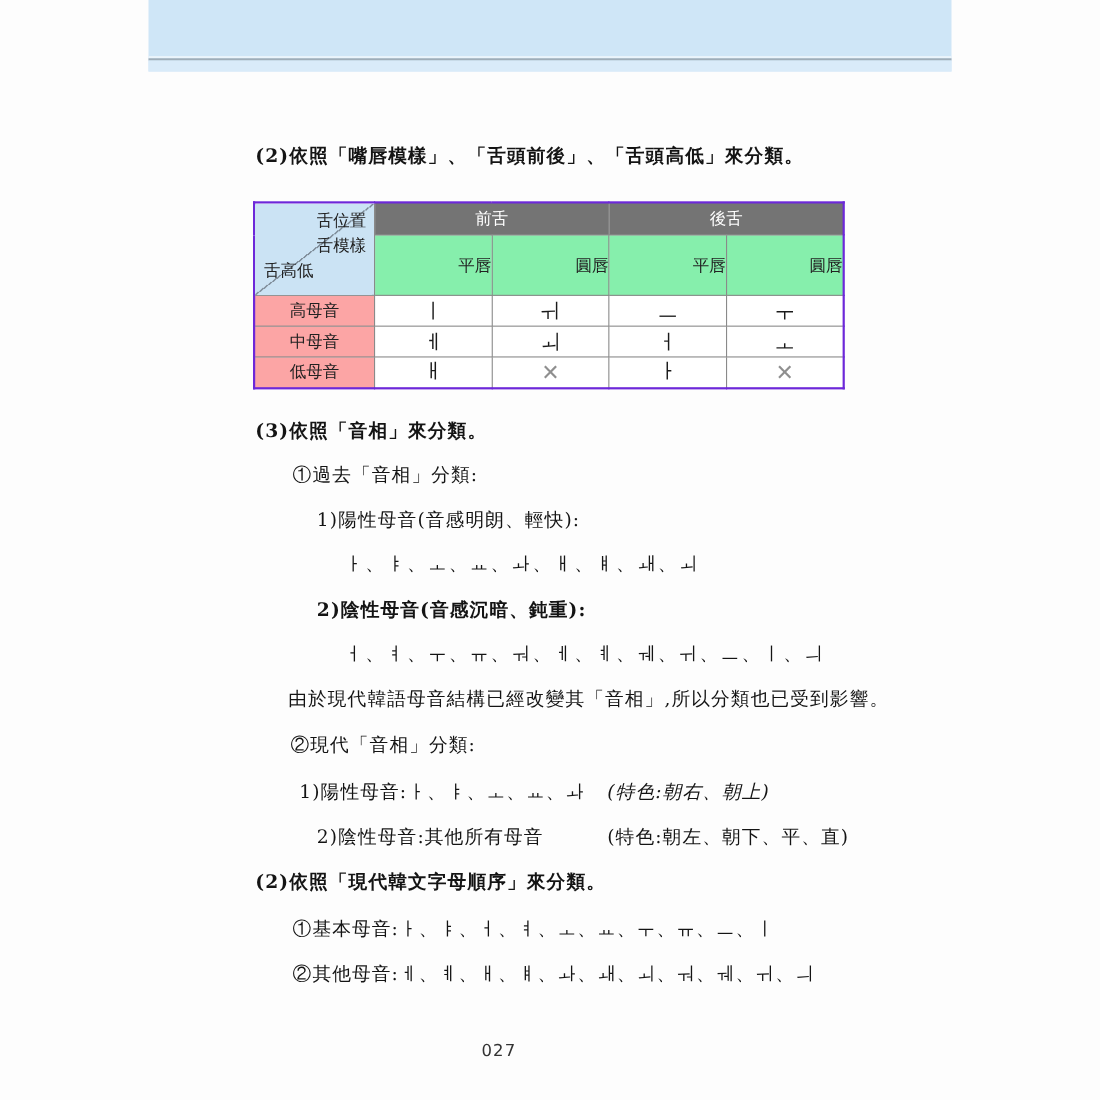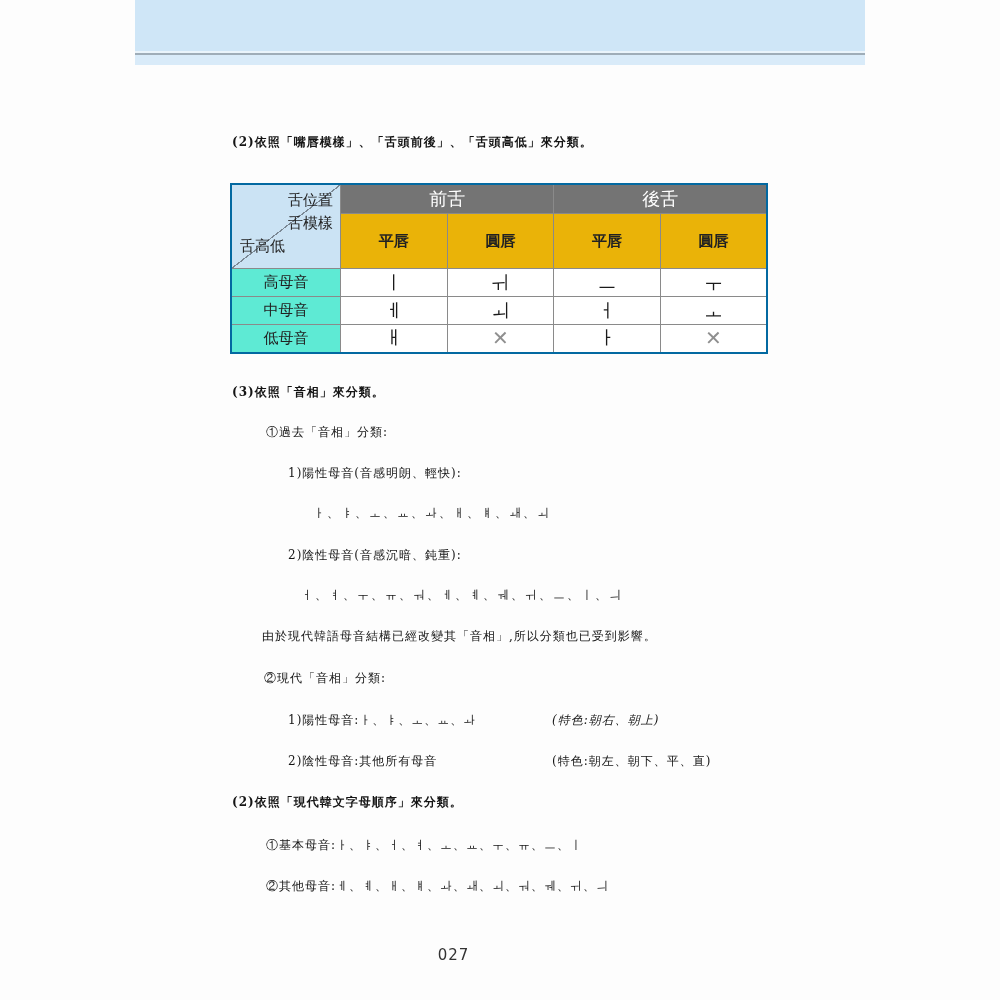--- a/index.html
+++ b/index.html
@@ -6,31 +6,31 @@
   body{width:1000px;height:1000px;position:relative;background:#fdfdfd;overflow:hidden;
        font-family:"DejaVu Serif", serif;color:#111;}
 
   
   .band{position:absolute;left:135px;top:0;width:730px;height:65px;background:#cfe6f7;}
   .band-line-light{position:absolute;left:0;top:51px;width:100%;height:2px;background:#eaf4fb;}
   .band-line{position:absolute;left:0;top:53px;width:100%;height:2px;background:#9fadb8;}
   .band-bottom{position:absolute;left:0;top:55px;width:100%;height:10px;background:#d9ebf9;}
 
   
-  .line{position:absolute;font-size:12px;line-height:24px;letter-spacing:1px;white-space:nowrap;color:#141414;}
+  .line{position:absolute;font-size:17px;line-height:24px;letter-spacing:1px;white-space:nowrap;color:#141414;}
   .heading{font-weight:bold;}
 
   
   .vtable{position:absolute;left:230px;top:183px;width:538px;border-collapse:collapse;table-layout:fixed;
-          font-family:"Liberation Sans", sans-serif;border:2px solid #0369a1;}
+          font-family:"Liberation Sans", sans-serif;border:2px solid #6d28d9;}
   .vtable th,.vtable td{border:1px solid #8a8a8a;padding:0;}
-  .grp-row th{height:28px;background:#747474;color:#ffffff;font-weight:normal;font-size:18px;text-align:center;}
-  .sub-row th{height:54px;background:#eab308;color:#222;font-weight:bold;font-size:15px;text-align:center;}
+  .grp-row th{height:28px;background:#747474;color:#ffffff;font-weight:normal;font-size:15px;text-align:center;}
+  .sub-row th{height:54px;background:#86efac;color:#222;font-weight:normal;font-size:15px;text-align:right;}
   .data-row{height:28px;}
-  .rowhead{background:#5eead4;font-size:15px;text-align:center;color:#222;}
+  .rowhead{background:#fca5a5;font-size:15px;text-align:center;color:#222;}
   .cell{text-align:center;font-size:19px;color:#1a1a1a;background:#ffffff;}
   .cell.cross{color:#8f8f8f;font-size:20px;}
   .corner{position:relative;width:108px;
           background:linear-gradient(to bottom right, rgba(0,0,0,0) 49.6%, #7b8894 49.6%, #7b8894 50.5%, rgba(0,0,0,0) 50.5%), #cbe3f4;}
   .corner span{position:absolute;font-size:15px;color:#222;letter-spacing:0;}
   .corner .c1{top:6px;right:7px;}
   .corner .c2{top:29px;right:7px;}
   .corner .c3{bottom:12px;left:8px;}
 
   
@@ -86,25 +86,25 @@
     <td class="cell">ㅏ</td>
     <td class="cell cross">✕</td>
   </tr>
 </tbody>
   </table>
 
 <div class="line heading" style="left:232px;top:380px;">(3)依照「音相」來分類。</div>
 <div class="line" style="left:266px;top:420px;">①過去「音相」分類:</div>
 <div class="line" style="left:288px;top:461px;">1)陽性母音(音感明朗、輕快):</div>
 <div class="line" style="left:313px;top:501px;letter-spacing:2px;">ㅏ、ㅑ、ㅗ、ㅛ、ㅘ、ㅐ、ㅒ、ㅙ、ㅚ</div>
-<div class="line" style="left:288px;top:543px;">2)陰性母音(音感沉暗、鈍重):</div>
-<div class="line" style="left:301px;top:583px;letter-spacing:2px;">ㅓ、ㅕ、ㅜ、ㅠ、ㅝ、ㅔ、ㅖ、ㅞ、ㅟ、ㅡ、ㅣ、ㅢ</div>
+<div class="line" style="left:288px;top:543px;font-weight:bold;">2)陰性母音(音感沉暗、鈍重):</div>
+<div class="line" style="left:313px;top:583px;letter-spacing:2px;">ㅓ、ㅕ、ㅜ、ㅠ、ㅝ、ㅔ、ㅖ、ㅞ、ㅟ、ㅡ、ㅣ、ㅢ</div>
 <div class="line" style="left:262px;top:624px;text-align:right;">由於現代韓語母音結構已經改變其「音相」,所以分類也已受到影響。</div>
 <div class="line" style="left:264px;top:666px;">②現代「音相」分類:</div>
-<div class="line" style="left:288px;top:708px;text-align:center;">1)陽性母音:ㅏ、ㅑ、ㅗ、ㅛ、ㅘ</div>
+<div class="line" style="left:272px;top:708px;text-align:center;">1)陽性母音:ㅏ、ㅑ、ㅗ、ㅛ、ㅘ</div>
 <div class="line" style="left:552px;top:708px;font-style:italic;">(特色:朝右、朝上)</div>
 <div class="line" style="left:288px;top:749px;">2)陰性母音:其他所有母音</div>
 <div class="line" style="left:552px;top:749px;">(特色:朝左、朝下、平、直)</div>
 
 <div class="line heading" style="left:232px;top:790px;">(2)依照「現代韓文字母順序」來分類。</div>
 <div class="line" style="left:266px;top:833px;">①基本母音:ㅏ、ㅑ、ㅓ、ㅕ、ㅗ、ㅛ、ㅜ、ㅠ、ㅡ、ㅣ</div>
 <div class="line" style="left:266px;top:874px;">②其他母音:ㅔ、ㅖ、ㅐ、ㅒ、ㅘ、ㅙ、ㅚ、ㅝ、ㅞ、ㅟ、ㅢ</div>
 
 <div class="pagenum">027</div>
 

